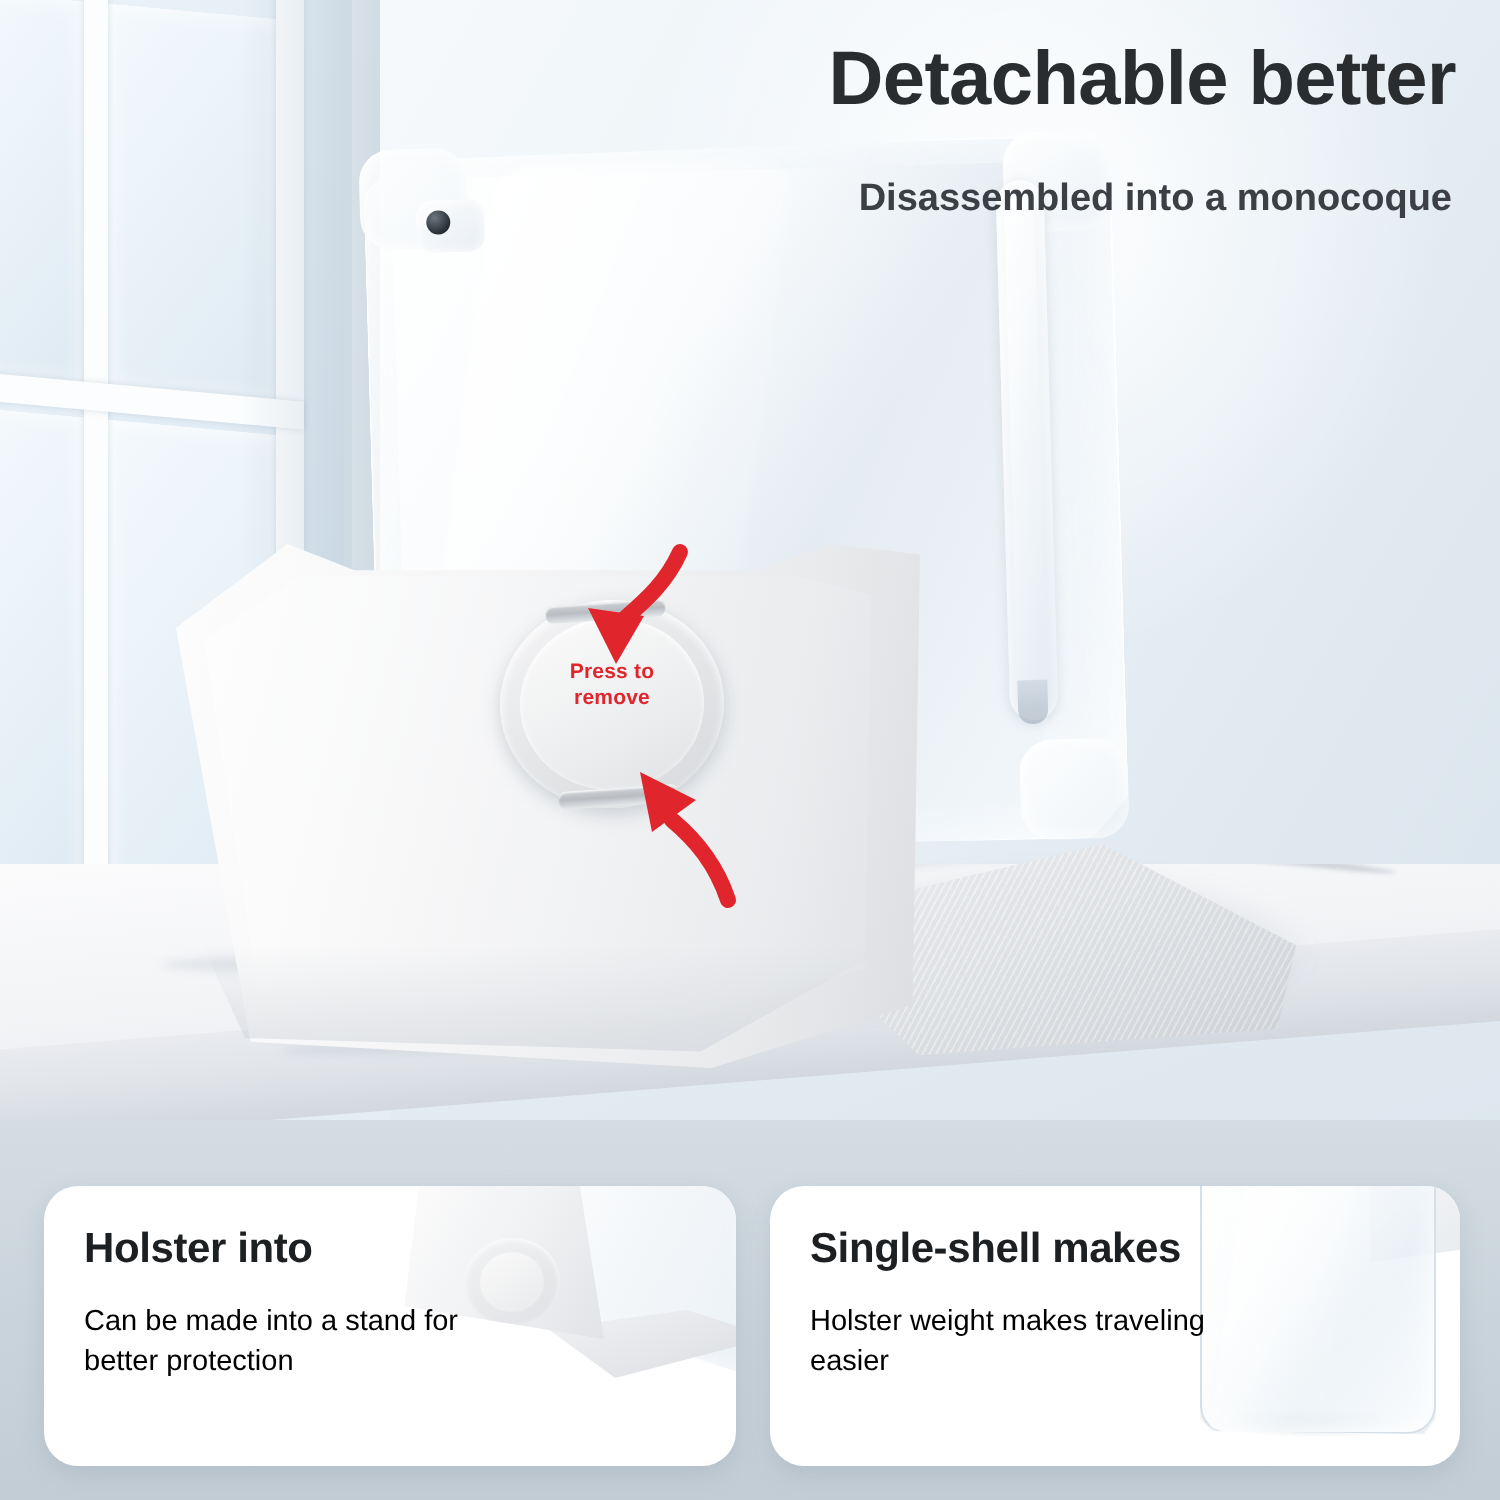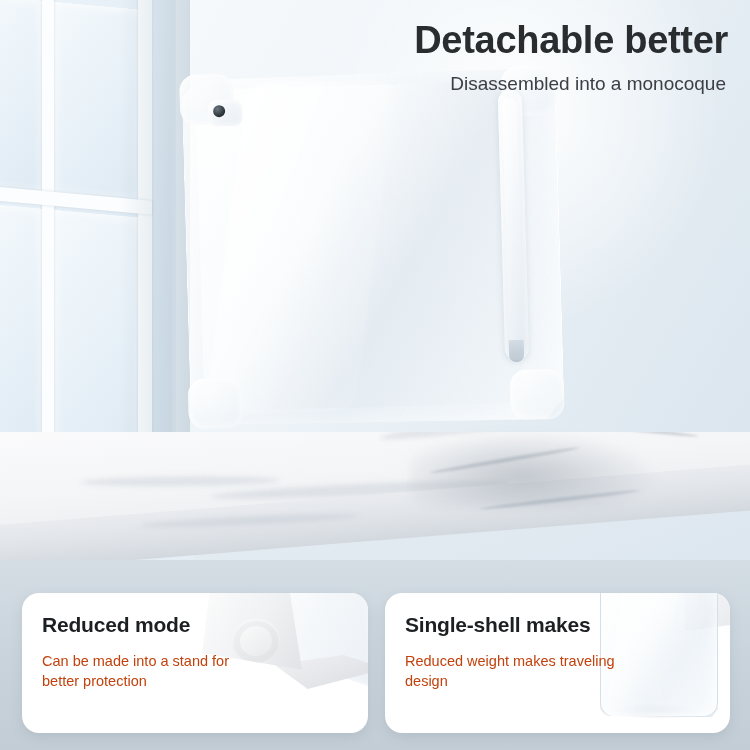--- a/index.html
+++ b/index.html
@@ -116,34 +116,34 @@
     background:linear-gradient(100deg,rgba(255,255,255,.92),rgba(216,226,235,.62));
     box-shadow:inset 0 0 8px rgba(255,255,255,.85),0 2px 6px rgba(140,158,175,.25);}
   .pencil{position:absolute;left:4px;top:8px;width:15px;height:250px;border-radius:8px;
     background:linear-gradient(100deg,rgba(255,255,255,.95),rgba(228,236,243,.55));}
   .pencil-tip{position:absolute;left:4px;top:250px;width:15px;height:22px;border-radius:0 0 7px 7px;
     background:linear-gradient(180deg,rgba(206,216,226,.8),rgba(152,166,180,.55));}
 
   
   .title{position:absolute;right:22px;top:18px;width:620px;text-align:right;
     font-size:38px;line-height:44px;font-weight:700;color:#2a2d30;letter-spacing:-.3px;}
-  .subtitle{position:absolute;right:24px;top:70px;width:460px;text-align:right;
-    font-size:19px;line-height:27px;font-weight:400;color:#3c4045;}
+  .subtitle{position:absolute;right:24px;top:86px;width:460px;text-align:right;
+    font-size:19px;line-height:27px;font-weight:700;color:#3c4045;}
 
   
   .cards{position:absolute;left:0;top:560px;width:750px;height:190px;
     background:linear-gradient(180deg,#d4dde4 0%,#c9d3db 55%,#c3cdd6 100%);}
   .card{position:absolute;top:33px;height:140px;background:#ffffff;border-radius:17px;
     box-shadow:0 4px 12px rgba(120,136,150,.22);overflow:hidden;}
   .card.left{left:22px;width:346px;}
   .card.right{left:385px;width:345px;}
   .card-title{position:absolute;left:20px;top:20px;font-size:21px;font-weight:700;
     color:#1d2022;letter-spacing:-.2px;}
   .card-desc{position:absolute;left:20px;top:58px;width:215px;font-size:14.5px;
-    line-height:20px;color:#c2410c;}
+    line-height:20px;color:#000000;}
 
   
   .thumb-stand{position:absolute;left:170px;top:-24px;width:200px;height:140px;}
   .ts-back{position:absolute;left:62px;top:2px;width:118px;height:96px;
     background:linear-gradient(115deg,rgba(255,255,255,.92),rgba(226,234,241,.70));
     transform:skewY(20deg) rotate(-2deg);border-radius:5px;
     border:1px solid rgba(255,255,255,.95);box-shadow:inset 0 0 8px rgba(255,255,255,.8);}
   .ts-front{position:absolute;left:6px;top:16px;width:104px;height:92px;
     background:linear-gradient(120deg,#fdfdfd 0%,#f0f1f3 55%,#e0e2e5 100%);
     clip-path:polygon(12% 0,88% 6%,100% 92%,4% 74%);border-radius:6px;
@@ -230,51 +230,80 @@
       <div class="cam">
         <div class="cam-dot"></div>
       </div>
       <div class="pencil-slot">
         <div class="pencil"></div>
         <div class="pencil-tip"></div>
       </div>
     </div>
 
     <div class="flap-shadow" style="left:410px;top:430px;"></div>
+    <div class="stand-wrap">
+      <div class="flap">
+        <div class="flap-tex"></div>
+      </div>
+      <div class="stand-face"></div>
+      <div class="stand-inner"></div>
+      <div class="stand-lip"></div>
+
+      <div class="disc-outer">
+        <div class="disc-inner"></div>
+        <div class="latch top"></div>
+        <div class="latch bot"></div>
+      </div>
+
+      <div class="press-label">
+        <div>Press to</div>
+        <div>remove</div>
+      </div>
+
+      <svg class="arrow" style="left:186px;top:-2px;width:76px;height:72px;" viewBox="0 0 76 72">
+        <path d="M66 6 C58 24 44 34 33 44" stroke="#e0262c" stroke-width="8" fill="none" stroke-linecap="round"></path>
+        <path d="M34 62 L20 34 L48 38 Z" fill="#e0262c"></path>
+      </svg>
+
+      <svg class="arrow" style="left:214px;top:108px;width:78px;height:76px;" viewBox="0 0 78 76">
+        <path d="M62 70 C56 52 46 40 34 30" stroke="#e0262c" stroke-width="8" fill="none" stroke-linecap="round"></path>
+        <path d="M18 6 L46 20 L24 36 Z" fill="#e0262c"></path>
+      </svg>
+    </div>
 
   </div>
 
   <div class="title">Detachable better</div>
   <div class="subtitle">Disassembled into a monocoque</div>
 
   <div class="cards">
 
     <div class="card left">
       <div class="thumb-stand">
         <div class="ts-line"></div>
         <div class="ts-back"></div>
         <div class="ts-base"></div>
         <div class="ts-front">
           <div class="ts-disc">
               <i></i>
             </div>
         </div>
       </div>
-      <div class="card-title">Reduced mode</div>
+      <div class="card-title">Holster into</div>
       <div class="card-desc">Can be made into a stand for better protection</div>
     </div>
 
     <div class="card right">
       <div class="thumb-marble"></div>
       <div class="thumb-shell">
         <div class="shell-shadow"></div>
         <div class="shell-body">
           <div class="shell-sheen"></div>
 
         </div>
       </div>
       <div class="card-title">Single-shell makes</div>
-      <div class="card-desc">Reduced weight makes traveling design</div>
+      <div class="card-desc">Holster weight makes traveling easier</div>
     </div>
 
   </div>
 
 </div>
 
 </body></html>

